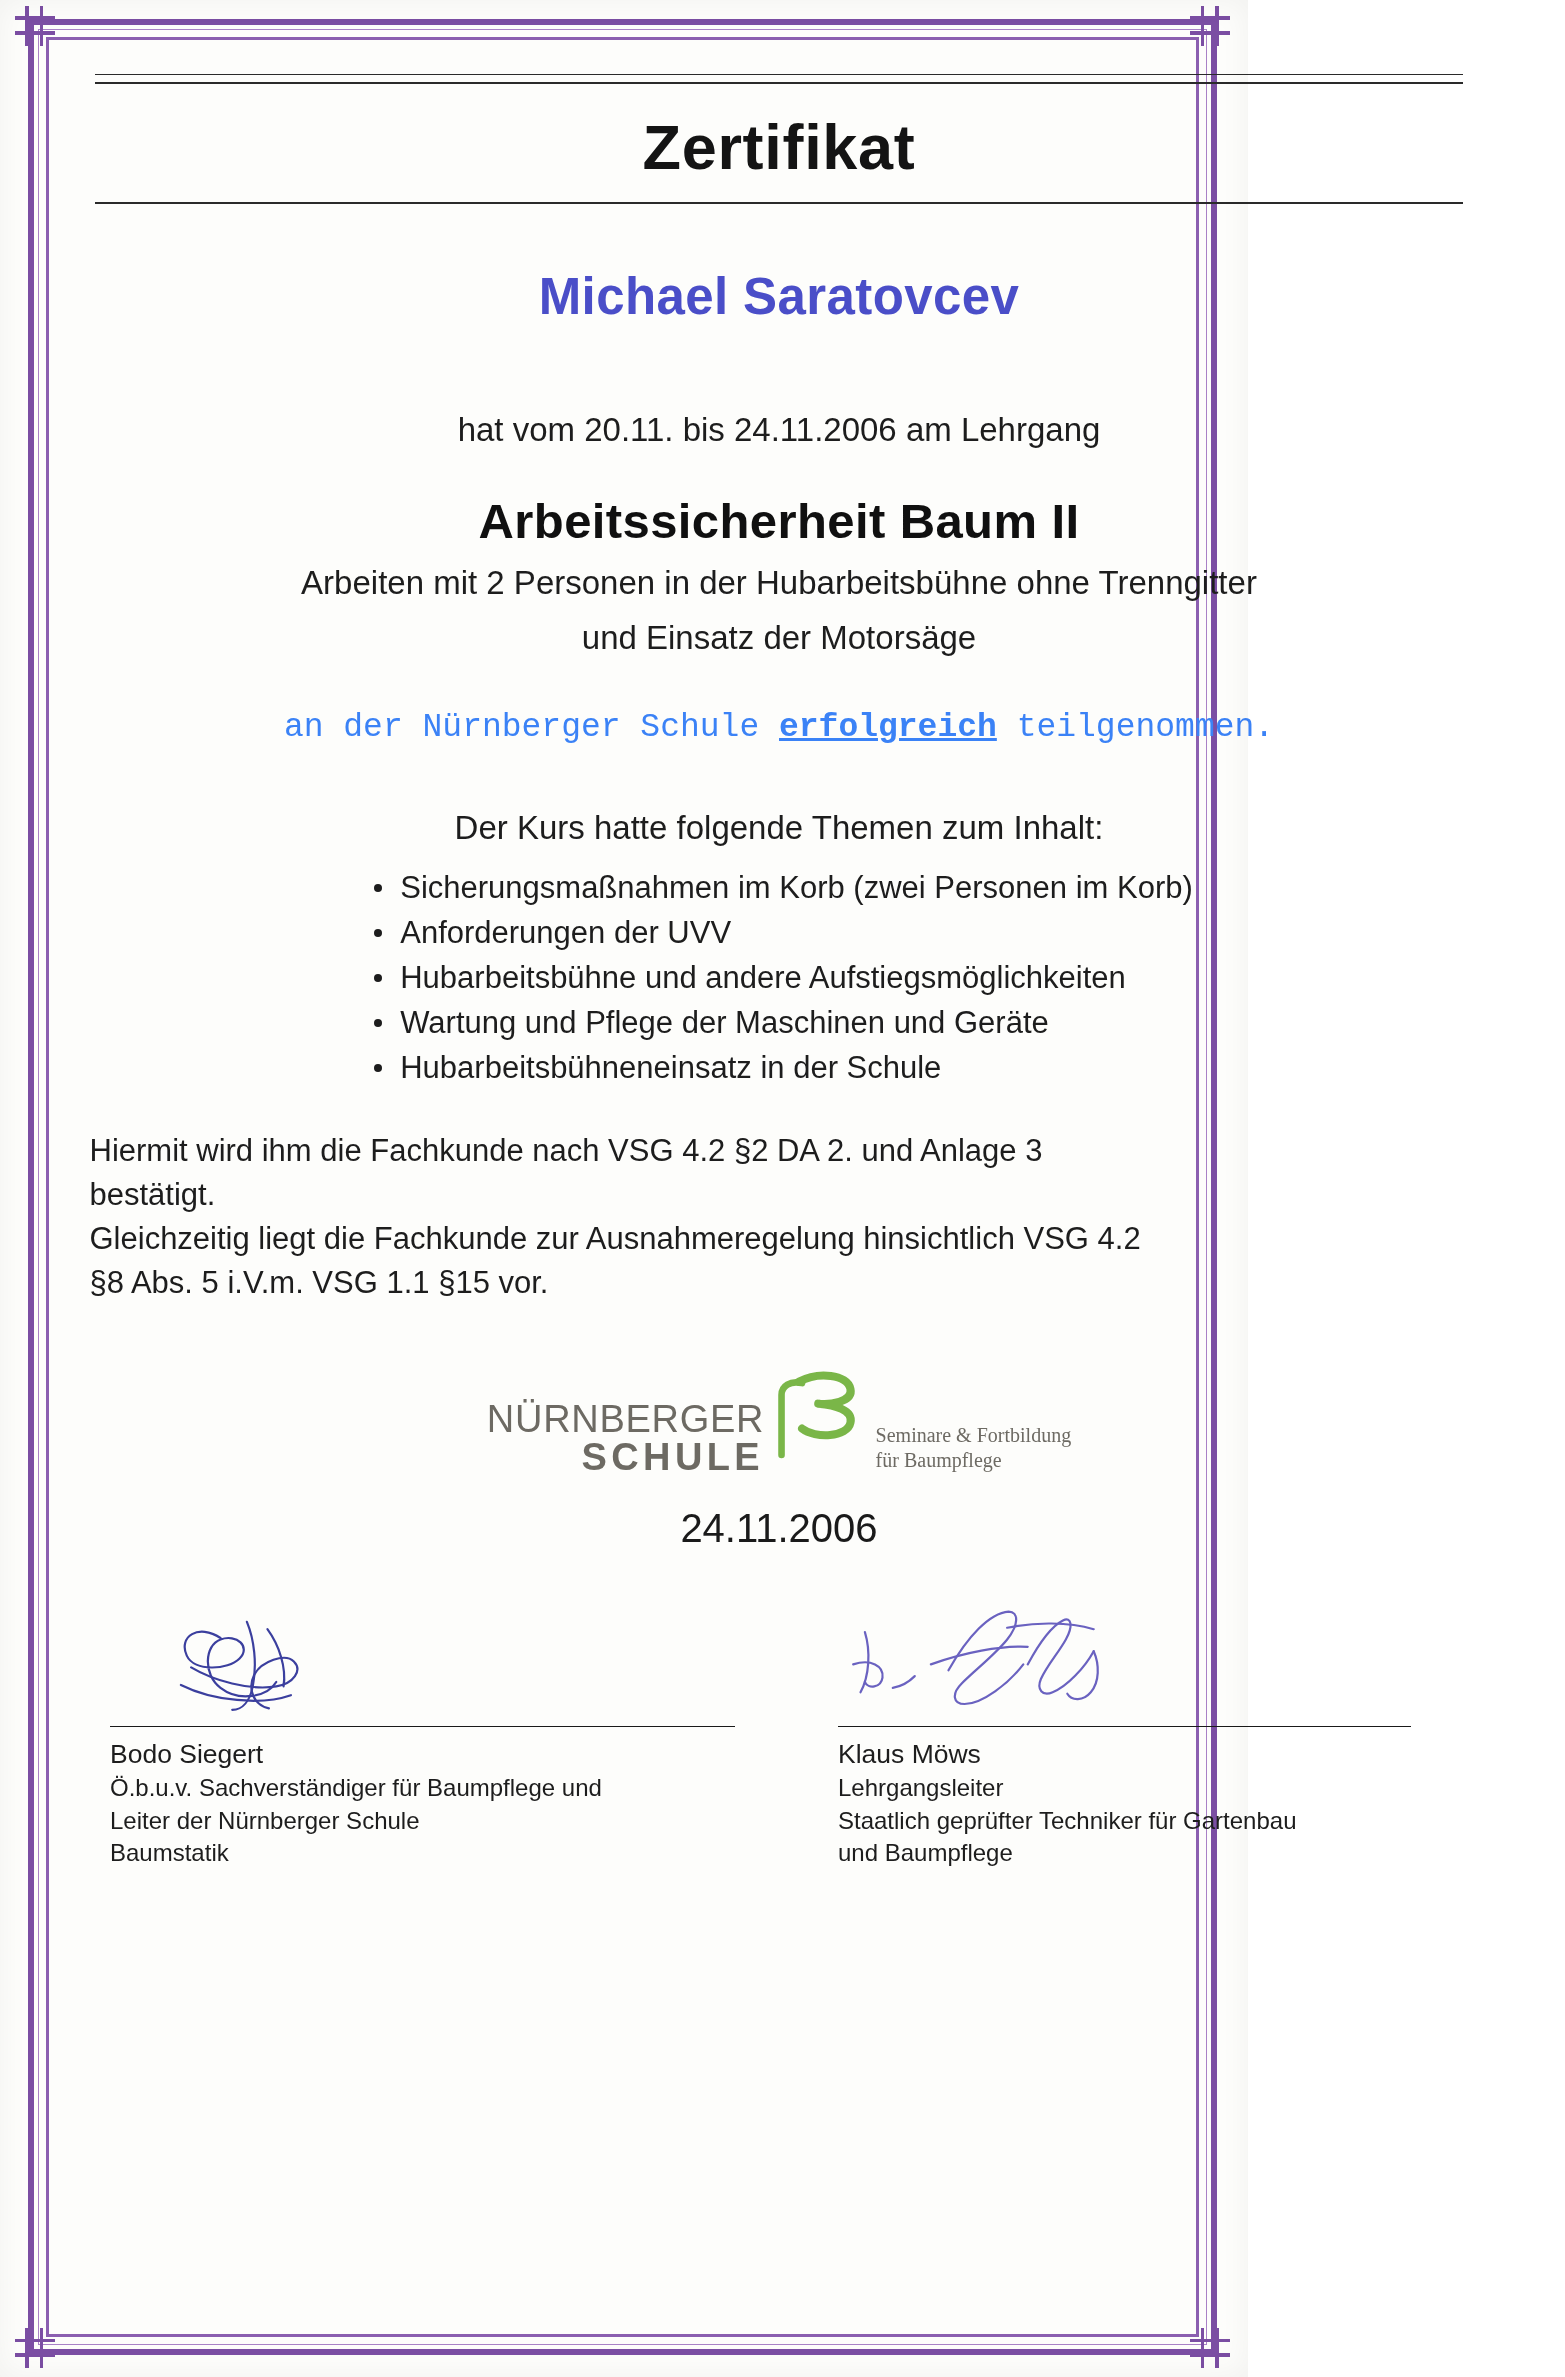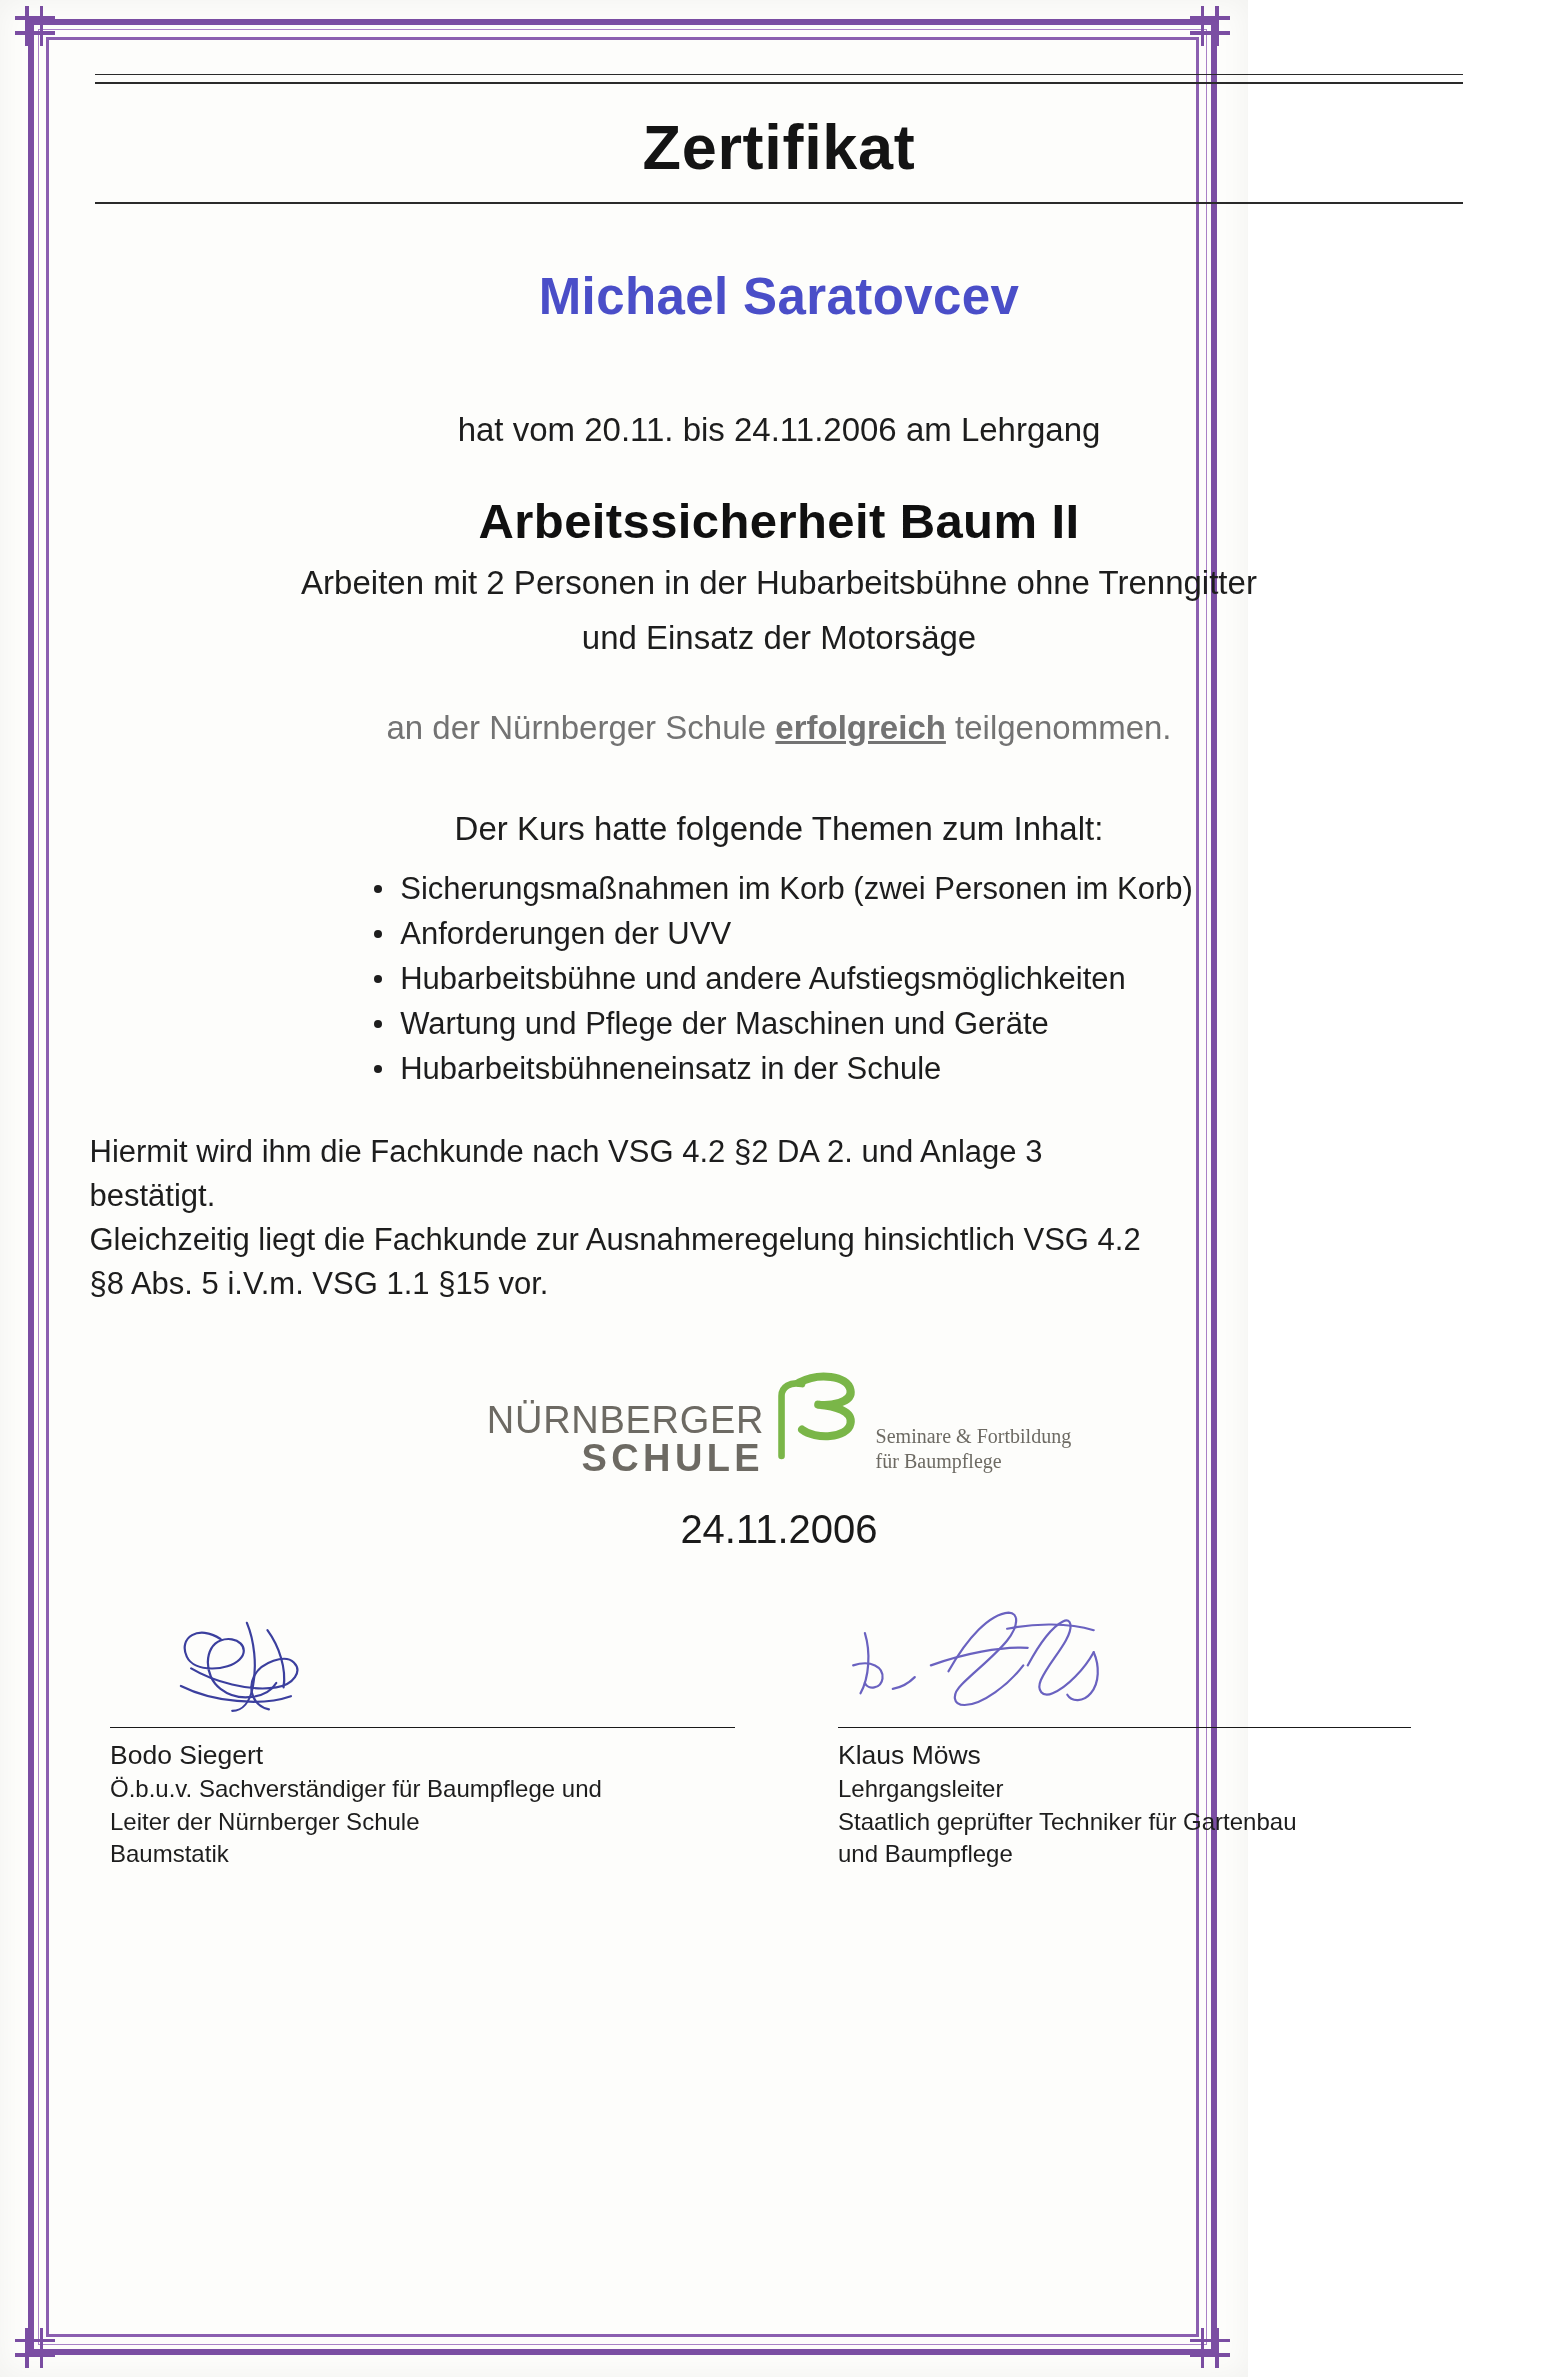--- a/index.html
+++ b/index.html
@@ -131,21 +131,22 @@
   .course-sub {
     font-size: 33px;
     line-height: 1.28;
     margin: 13.2px 0 0 0;
     color: #1d1d1d;
   }
 
   .school-line {
     font-size: 33px;
     margin: 50px 0 0 0;
-    color: #737373;
+    color: #3b82f6;
+    font-family: Liberation Mono, monospace;
   }
   .school-line b {
     font-weight: bold;
     text-decoration: underline;
   }
 
   .topics-head {
     font-size: 33px;
     margin: 63px 0 0 0;
     color: #1d1d1d;

